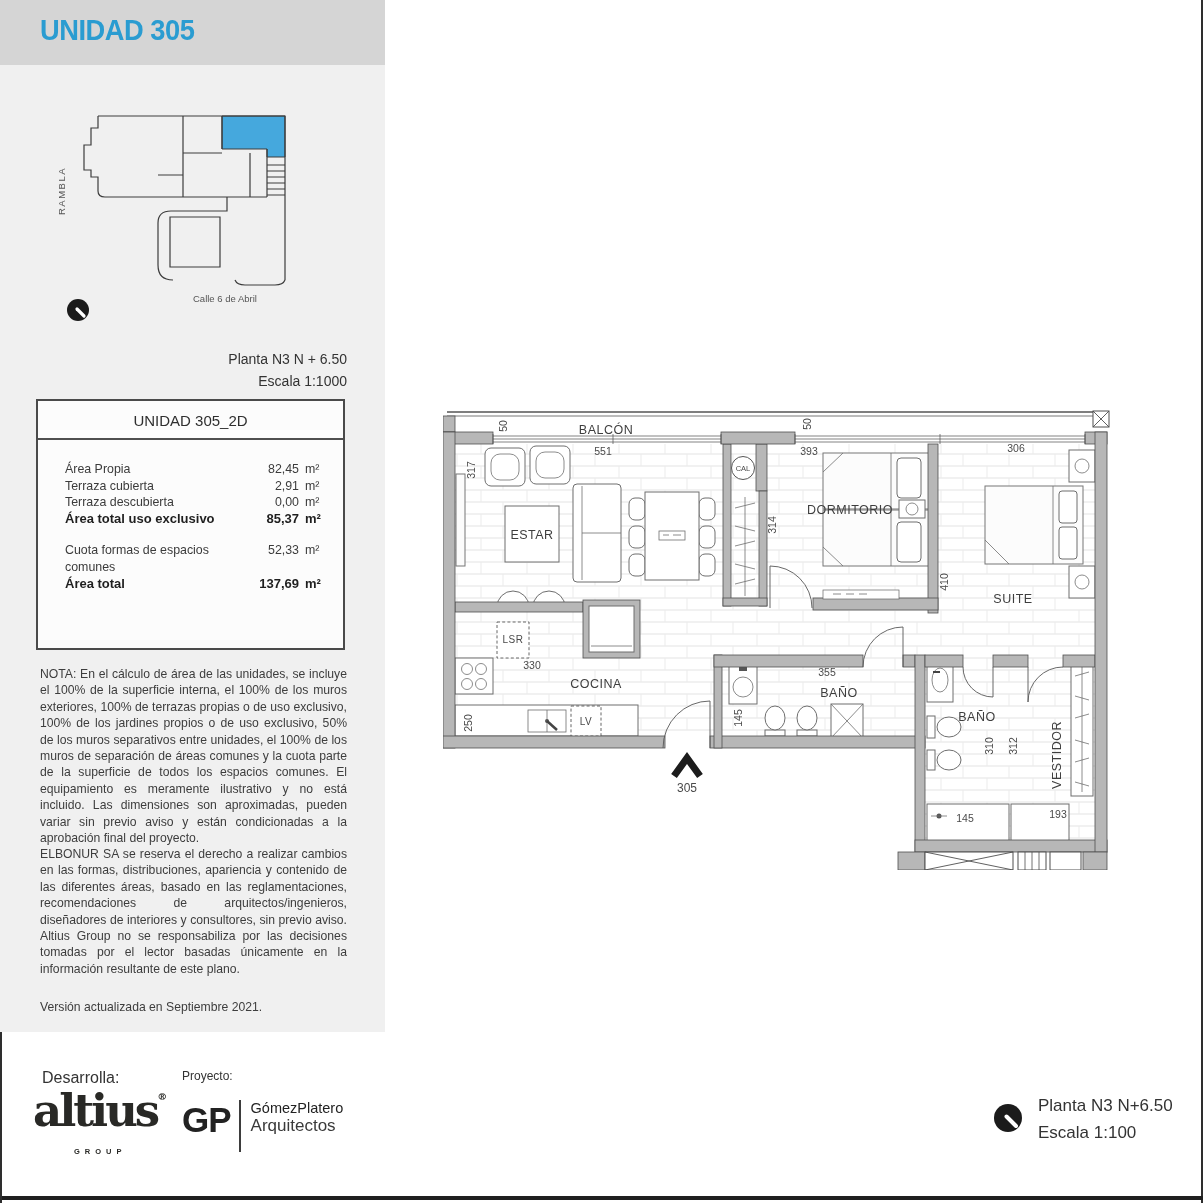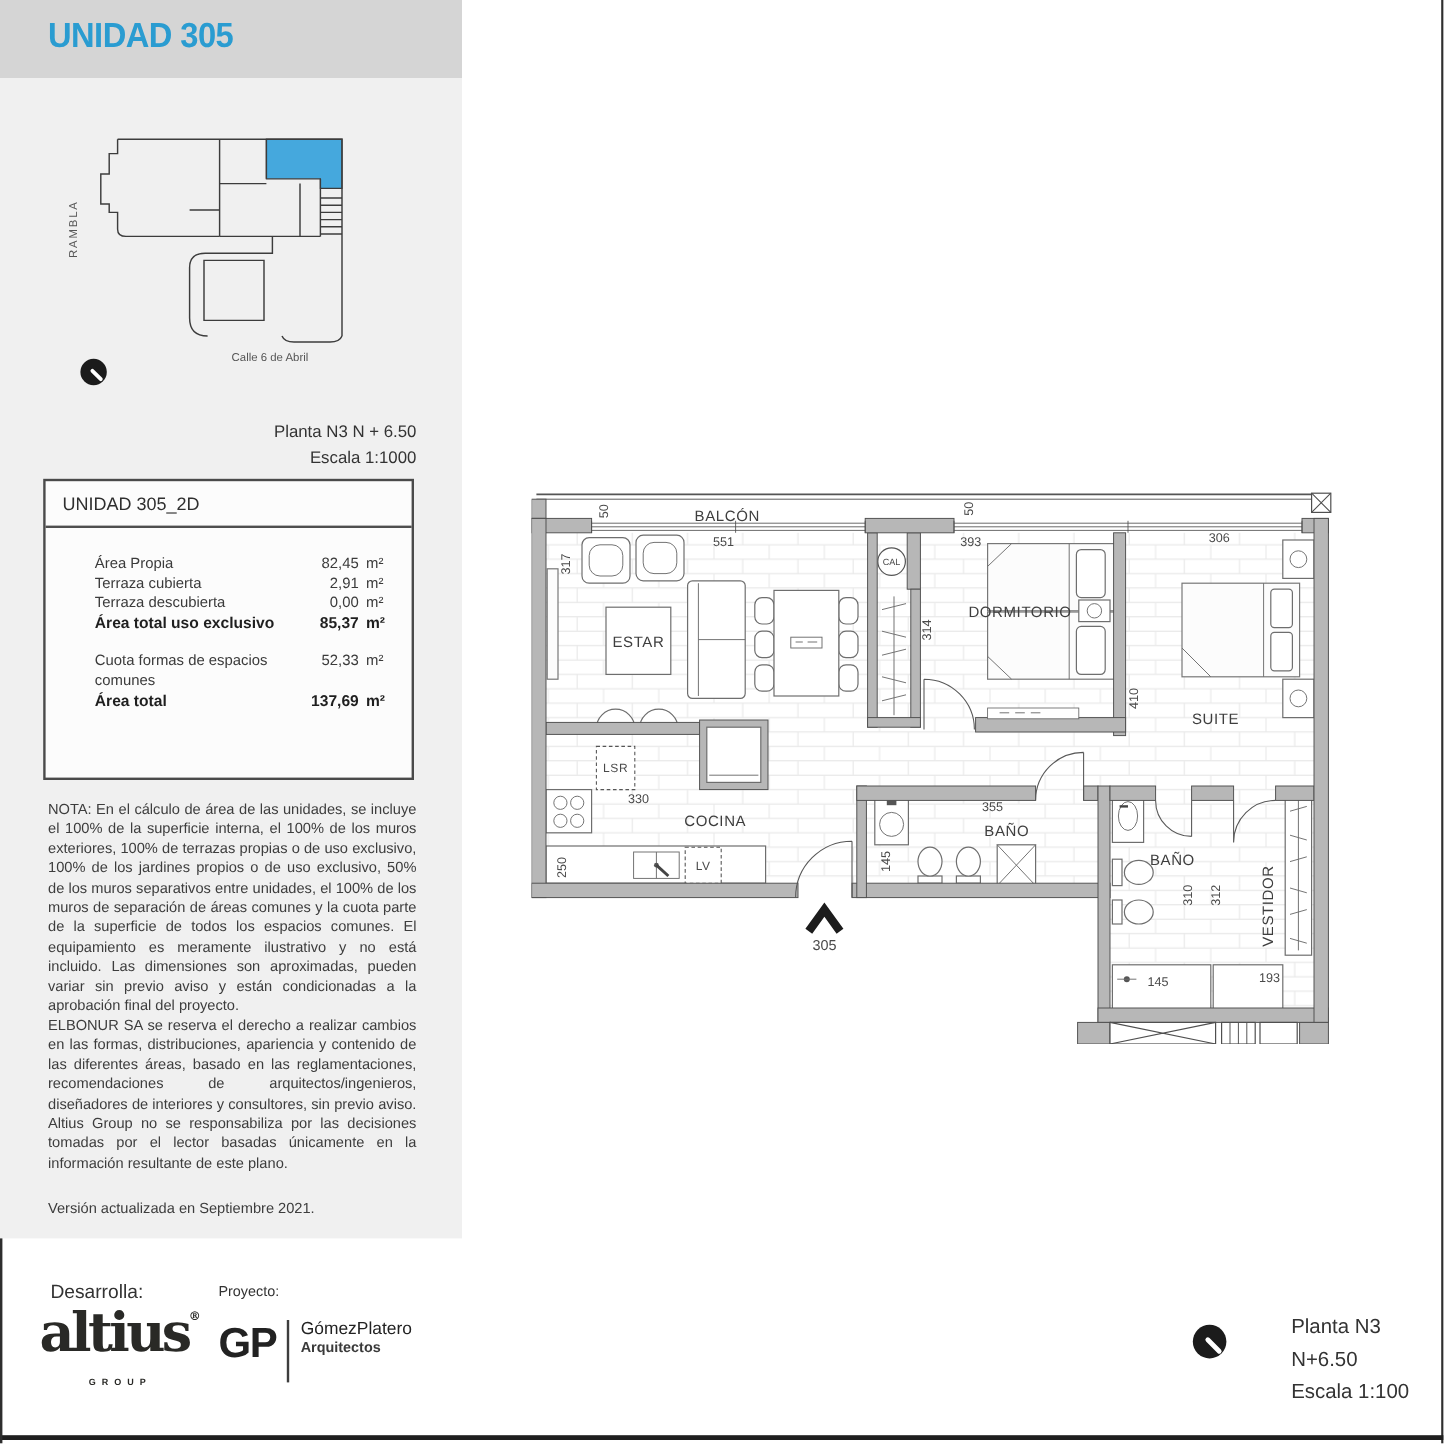--- a/index.html
+++ b/index.html
@@ -20,22 +20,22 @@
 
   .rambla{left:56px;top:215px;font-size:9.5px;letter-spacing:1.5px;color:#555;
           transform:rotate(-90deg);transform-origin:left top;white-space:nowrap;}
   .calle{left:193px;top:293px;font-size:9.5px;color:#555;}
 
   .sidebar-meta{left:150px;top:348px;width:197px;text-align:right;font-size:14px;
                 line-height:22px;color:#333;}
 
   .area-box{left:36px;top:399px;width:305px;height:247px;border:2px solid #4a4a4a;background:#fcfcfc;}
   .area-title{padding:11px 14px 9px 14px;font-size:15px;color:#2f2f2f;
-              border-bottom:2px solid #4f4f4f;}
-  .area-rows{padding:21px 8px 0 41px;}
+              border-bottom:2px solid #4f4f4f;text-align:center;}
+  .area-rows{padding:21px 8px 0 27px;}
   .trow{display:flex;align-items:baseline;font-size:12.4px;line-height:16.6px;color:#3b3b3b;}
   .trow .tlabel{flex:1;}
   .trow .tval{width:56px;text-align:right;}
   .trow .tunit{width:30px;padding-left:6px;}
   .trow.bold{font-weight:bold;font-size:13px;color:#1f1f1f;}
   .tgroup2{margin-top:15px;}
 
   .note{left:40px;width:307px;font-size:12.2px;line-height:16.4px;text-align:justify;color:#3d3d3d;}
   .note-1{top:666px;}
   .note-2{top:846px;}
@@ -45,24 +45,24 @@
   .dev-label{left:42px;top:1069px;font-size:16px;color:#333;}
   .altius{left:33px;top:1084px;font-family:"DejaVu Serif",serif;font-weight:bold;
           font-size:45px;letter-spacing:-3px;color:#292926;}
   .altius .reg{font-size:10px;vertical-align:26px;letter-spacing:0;}
   .altius-sub{left:74px;top:1147px;font-size:7.5px;letter-spacing:5px;color:#292926;font-weight:bold;}
   .proj-label{left:182px;top:1069px;font-size:12px;color:#333;}
   .gp-row{left:182px;top:1100px;display:flex;}
   .gp-initials{font-size:35px;font-weight:bold;color:#222;letter-spacing:-1px;}
   .gp-divider{width:2px;height:52px;background:#3d3d3d;margin:0 10px 0 8px;}
   .gp-name{font-size:14.5px;font-weight:normal;color:#222;line-height:16px;}
-  .gp-sub{font-size:12px;font-weight:bold;color:#3a3a3a;}
-
-  
-  .tb-text{left:1076px;top:1092px;font-size:17px;line-height:27px;color:#333;}
+  .gp-sub{font-size:17px;font-weight:normal;color:#3a3a3a;}
+
+  
+  .tb-text{left:1038px;top:1092px;font-size:17px;line-height:27px;color:#333;}
   .tb-compass{left:992px;top:1102px;}
 
   
   svg text{font-family:"Liberation Sans",sans-serif;}
   .dim{font-size:10.5px;fill:#4a4a4a;}
   .room{font-size:12.5px;fill:#3e3e3e;letter-spacing:.5px;}
   .equip{font-size:10px;fill:#4a4a4a;letter-spacing:.5px;}
   .cal-t{font-size:7.5px;fill:#4a4a4a;}
   .wall{fill:#b7b7b7;stroke:#4f4f4f;stroke-width:.8;}
   .furn{fill:#ffffff;stroke:#6e6e6e;stroke-width:1;}

